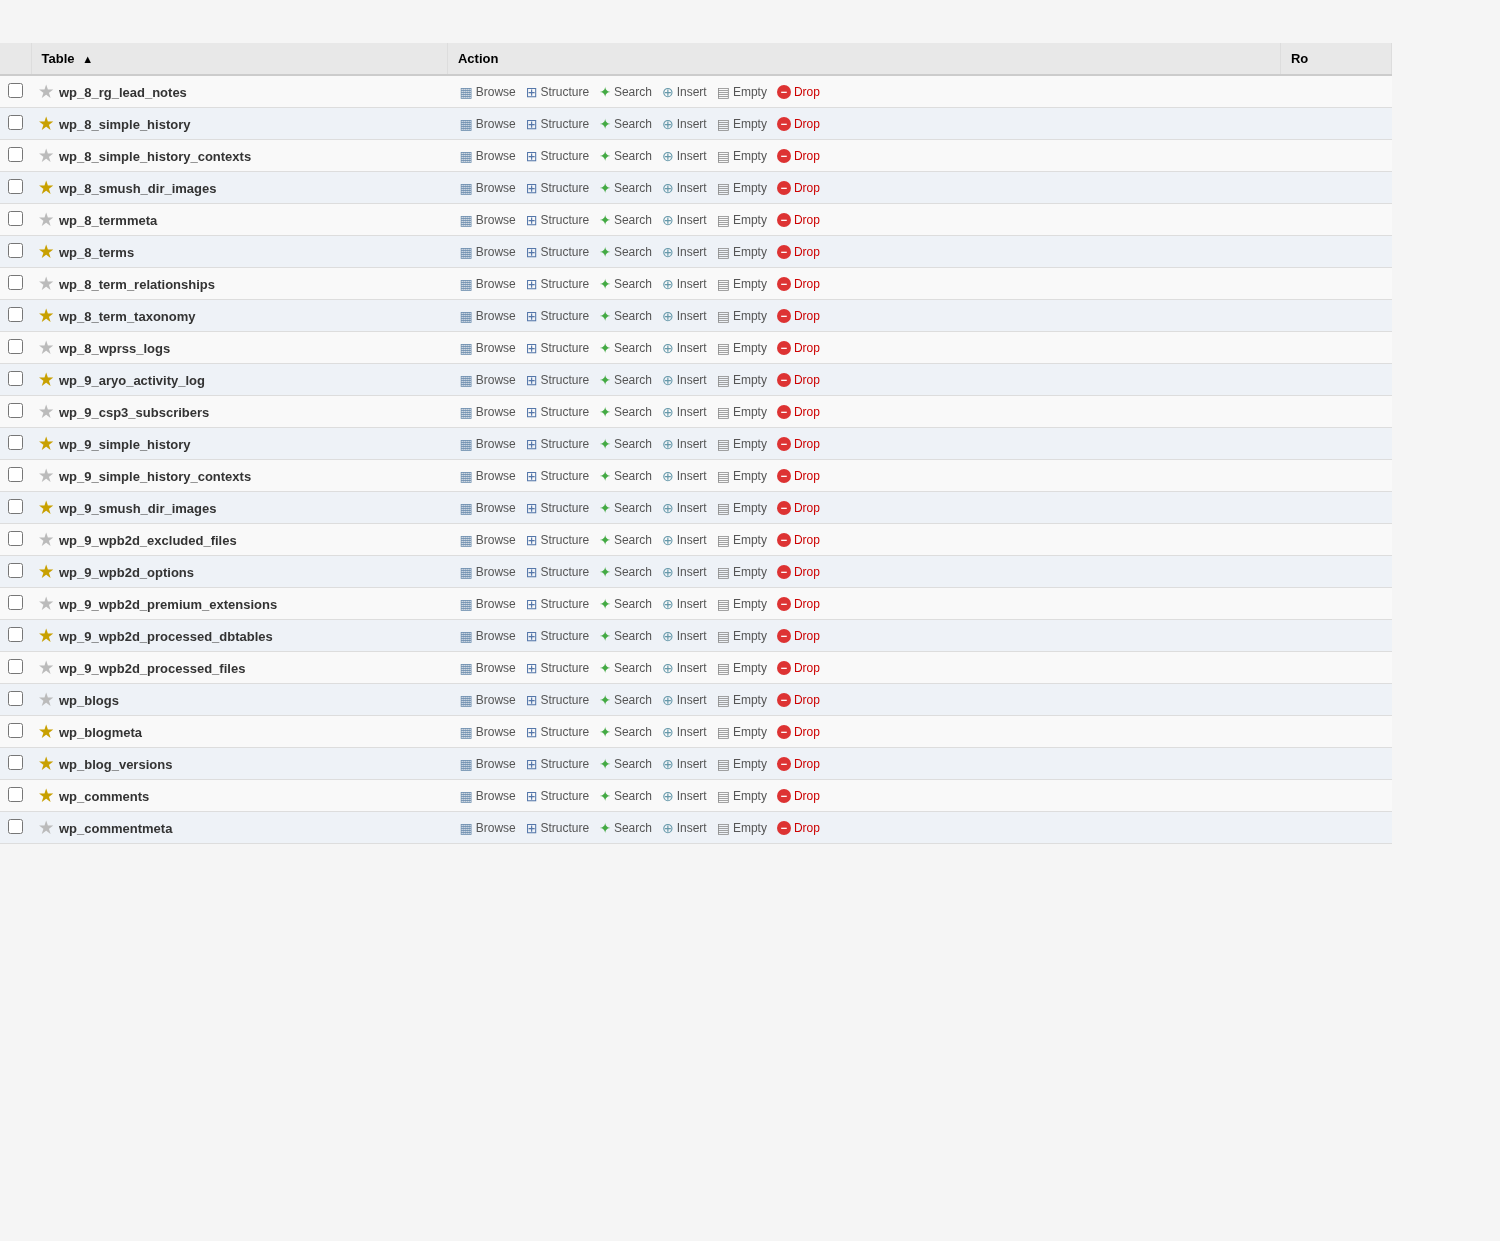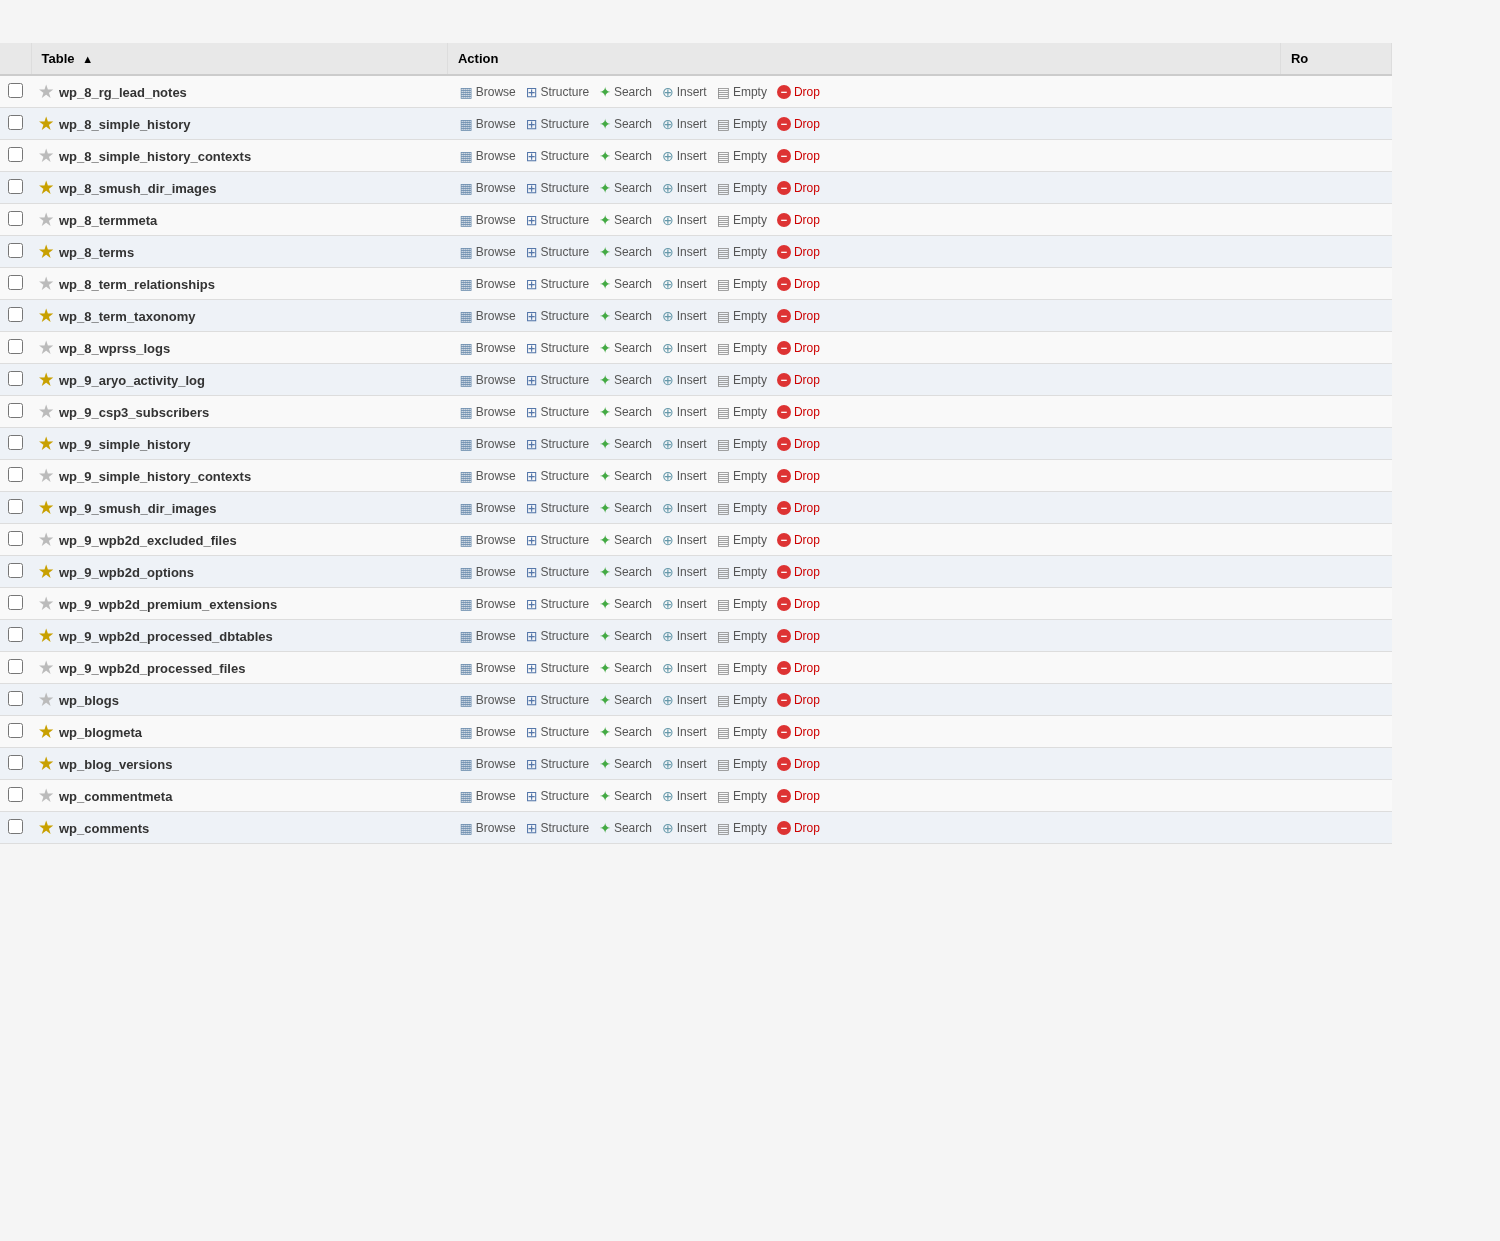--- a/index.html
+++ b/index.html
@@ -855,54 +855,54 @@
               <span class="action-item drop-action">
                 <span class="drop-icon">−</span>
                 <span>Drop</span>
               </span>
             </div>
           </td>
           <td class="rows-col"></td>
         </tr>
         <tr>
           <td class="checkbox-col"><input type="checkbox" style=""></td>
+          <td class="table-name"><span class="fav-star" style="color: rgb(200, 160, 0);">★</span> wp_comments</td>
+          <td class="action-col">
+            <div class="action-group">
+              <span class="action-item">
+                <span style="color: rgb(102, 136, 170); font-size: 14px; line-height: 1;">▦</span>
+                <span>Browse</span>
+              </span>
+              <span class="action-item">
+                <span style="color: rgb(85, 119, 170); font-size: 14px; line-height: 1;">⊞</span>
+                <span>Structure</span>
+              </span>
+              <span class="action-item">
+                <span style="color: rgb(68, 170, 68); font-size: 14px; line-height: 1;">✦</span>
+                <span>Search</span>
+              </span>
+              <span class="action-item">
+                <span style="color: rgb(102, 153, 170); font-size: 14px; line-height: 1;">⊕</span>
+                <span>Insert</span>
+              </span>
+              <span class="action-item">
+                <span style="color: rgb(136, 136, 136); font-size: 14px; line-height: 1;">▤</span>
+                <span>Empty</span>
+              </span>
+              <span class="action-item drop-action">
+                <span class="drop-icon">−</span>
+                <span>Drop</span>
+              </span>
+            </div>
+          </td>
+          <td class="rows-col"></td>
+        </tr>
+        <tr>
+          <td class="checkbox-col"><input type="checkbox" style=""></td>
           <td class="table-name"><span class="fav-star star-icon-gray" style="color: rgb(187, 187, 187);">★</span> wp_commentmeta</td>
-          <td class="action-col">
-            <div class="action-group">
-              <span class="action-item">
-                <span style="color: rgb(102, 136, 170); font-size: 14px; line-height: 1;">▦</span>
-                <span>Browse</span>
-              </span>
-              <span class="action-item">
-                <span style="color: rgb(85, 119, 170); font-size: 14px; line-height: 1;">⊞</span>
-                <span>Structure</span>
-              </span>
-              <span class="action-item">
-                <span style="color: rgb(68, 170, 68); font-size: 14px; line-height: 1;">✦</span>
-                <span>Search</span>
-              </span>
-              <span class="action-item">
-                <span style="color: rgb(102, 153, 170); font-size: 14px; line-height: 1;">⊕</span>
-                <span>Insert</span>
-              </span>
-              <span class="action-item">
-                <span style="color: rgb(136, 136, 136); font-size: 14px; line-height: 1;">▤</span>
-                <span>Empty</span>
-              </span>
-              <span class="action-item drop-action">
-                <span class="drop-icon">−</span>
-                <span>Drop</span>
-              </span>
-            </div>
-          </td>
-          <td class="rows-col"></td>
-        </tr>
-        <tr>
-          <td class="checkbox-col"><input type="checkbox" style=""></td>
-          <td class="table-name"><span class="fav-star" style="color: rgb(200, 160, 0);">★</span> wp_comments</td>
           <td class="action-col">
             <div class="action-group">
               <span class="action-item">
                 <span style="color: rgb(102, 136, 170); font-size: 14px; line-height: 1;">▦</span>
                 <span>Browse</span>
               </span>
               <span class="action-item">
                 <span style="color: rgb(85, 119, 170); font-size: 14px; line-height: 1;">⊞</span>
                 <span>Structure</span>
               </span>

